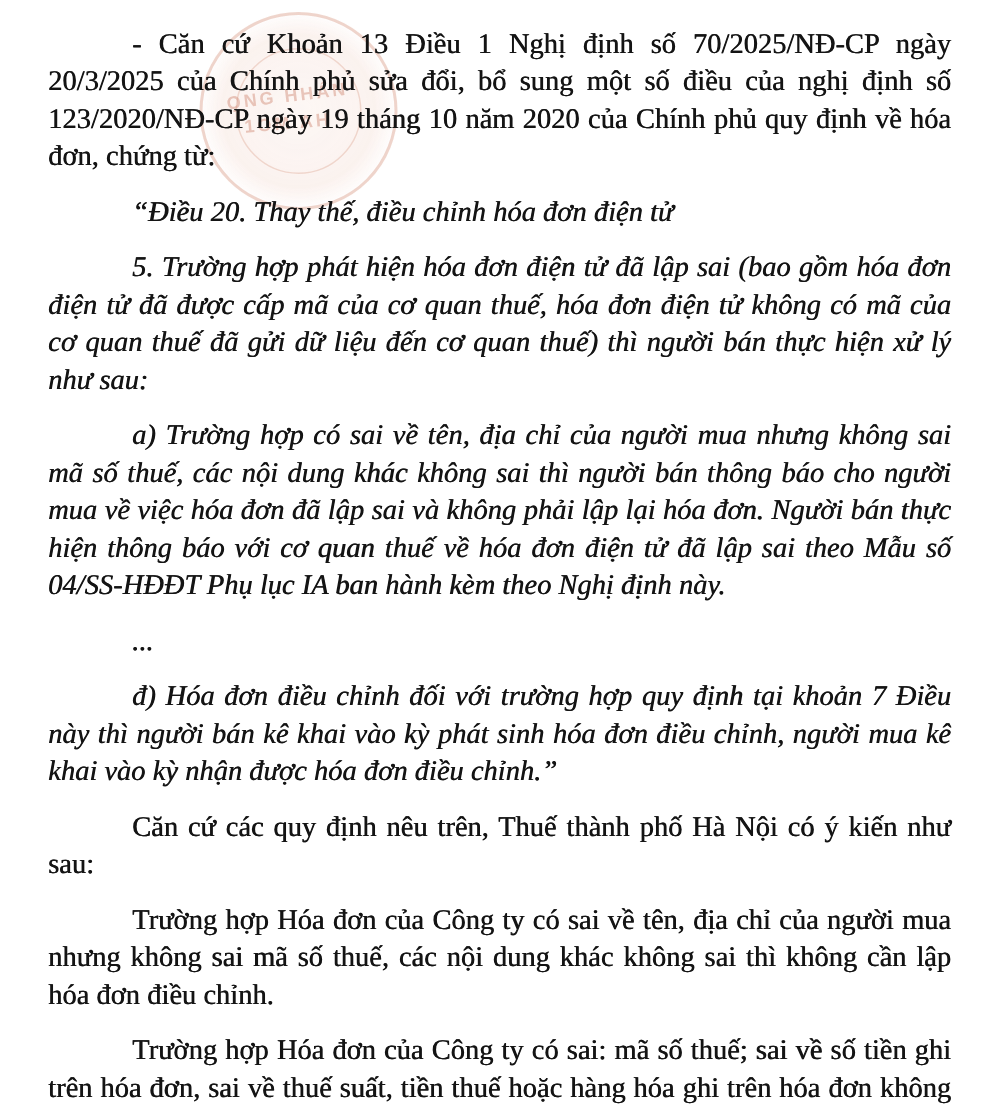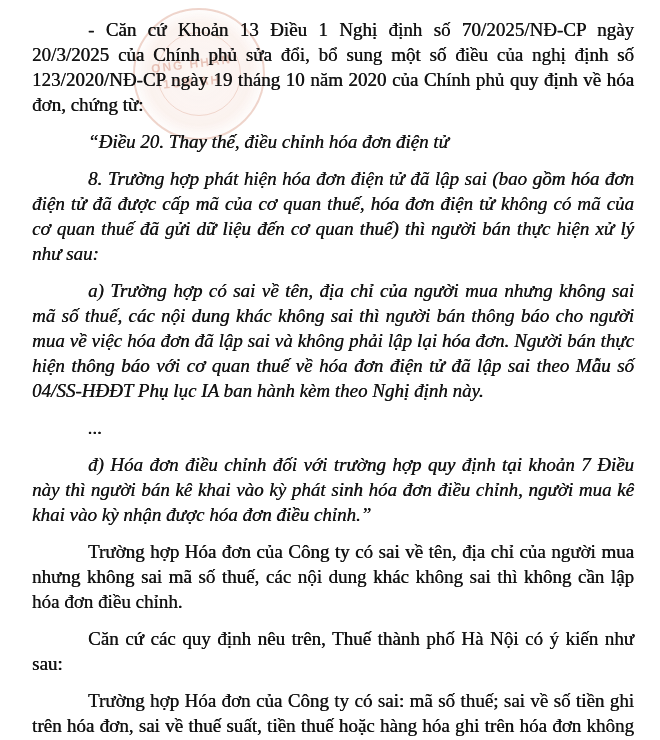--- a/index.html
+++ b/index.html
@@ -94,22 +94,22 @@
   <div class="stamp">
     <div class="stamp-ring-outer"></div>
     <div class="stamp-ring-inner"></div>
     <div class="stamp-frag f1">ỌNG HHÁN</div>
     <div class="stamp-frag f2">1OM AH</div>
   </div>
 
   <div class="content">
     <p class="para">- Căn cứ Khoản 13 Điều 1 Nghị định số 70/2025/NĐ-CP ngày 20/3/2025 của Chính phủ sửa đổi, bổ sung một số điều của nghị định số 123/2020/NĐ-CP ngày 19 tháng 10 năm 2020 của Chính phủ quy định về hóa đơn, chứng từ:</p>
     <p class="para italic">“Điều 20. Thay thế, điều chỉnh hóa đơn điện tử</p>
-    <p class="para italic">8. Trường hợp phát hiện hóa đơn điện tử đã lập sai (bao gồm hóa đơn điện tử đã được cấp mã của cơ quan thuế, hóa đơn điện tử không có mã của cơ quan thuế đã gửi dữ liệu đến cơ quan thuế) thì người bán thực hiện xử lý như sau:</p>
+    <p class="para italic">5. Trường hợp phát hiện hóa đơn điện tử đã lập sai (bao gồm hóa đơn điện tử đã được cấp mã của cơ quan thuế, hóa đơn điện tử không có mã của cơ quan thuế đã gửi dữ liệu đến cơ quan thuế) thì người bán thực hiện xử lý như sau:</p>
     <p class="para italic">a) Trường hợp có sai về tên, địa chỉ của người mua nhưng không sai mã số thuế, các nội dung khác không sai thì người bán thông báo cho người mua về việc hóa đơn đã lập sai và không phải lập lại hóa đơn. Người bán thực hiện thông báo với cơ quan thuế về hóa đơn điện tử đã lập sai theo Mẫu số 04/SS-HĐĐT Phụ lục IA ban hành kèm theo Nghị định này.</p>
     <p class="para italic">...</p>
     <p class="para italic">đ) Hóa đơn điều chỉnh đối với trường hợp quy định tại khoản 7 Điều này thì người bán kê khai vào kỳ phát sinh hóa đơn điều chỉnh, người mua kê khai vào kỳ nhận được hóa đơn điều chỉnh.”</p>
+    <p class="para">Căn cứ các quy định nêu trên, Thuế thành phố Hà Nội có ý kiến như sau:</p>
     <p class="para">Trường hợp Hóa đơn của Công ty có sai về tên, địa chỉ của người mua nhưng không sai mã số thuế, các nội dung khác không sai thì không cần lập hóa đơn điều chỉnh.</p>
-    <p class="para">Căn cứ các quy định nêu trên, Thuế thành phố Hà Nội có ý kiến như sau:</p>
     <p class="para">Trường hợp Hóa đơn của Công ty có sai: mã số thuế; sai về số tiền ghi trên hóa đơn, sai về thuế suất, tiền thuế hoặc hàng hóa ghi trên hóa đơn không đúng quy cách, chất lượng thì Công ty thực hiện lập hóa đơn điều chỉnh theo quy định tại Tại Khoản 13 Điều 1 Nghị định số 70/2025/NĐ-CP ngày 20/3/2025 của Chính phủ sửa đổi, bổ sung một số điều của nghị định số 123/2020/NĐ-CP ngày 19 tháng 10 năm 2020 của Chính phủ quy định về hóa đơn, chứng từ.</p>
   </div>
 
 </div>
 
 </body></html>

